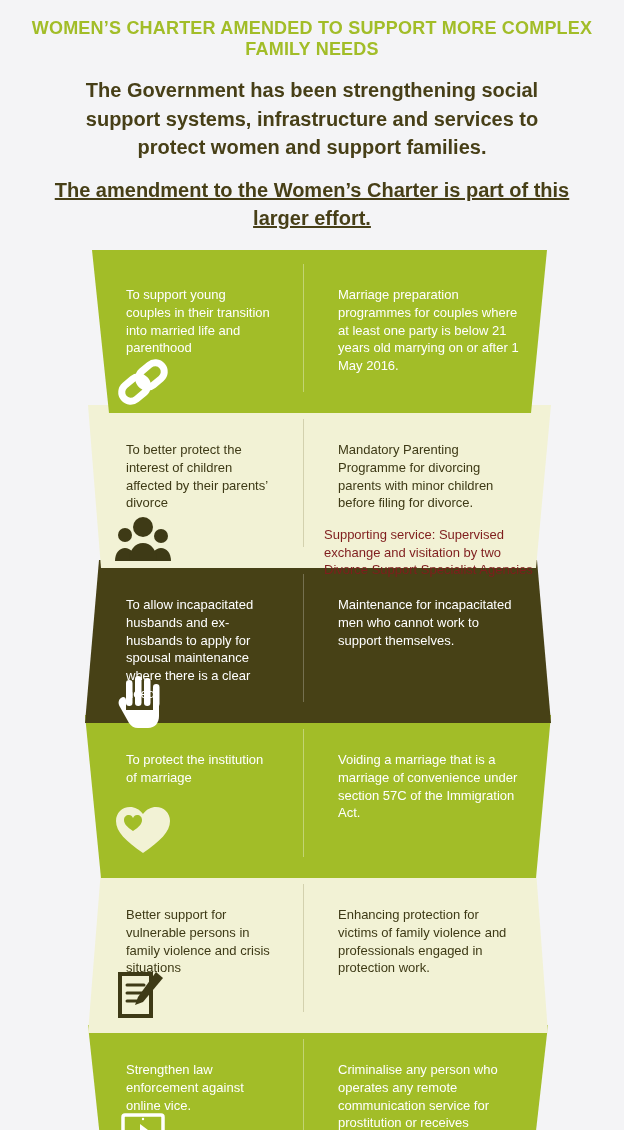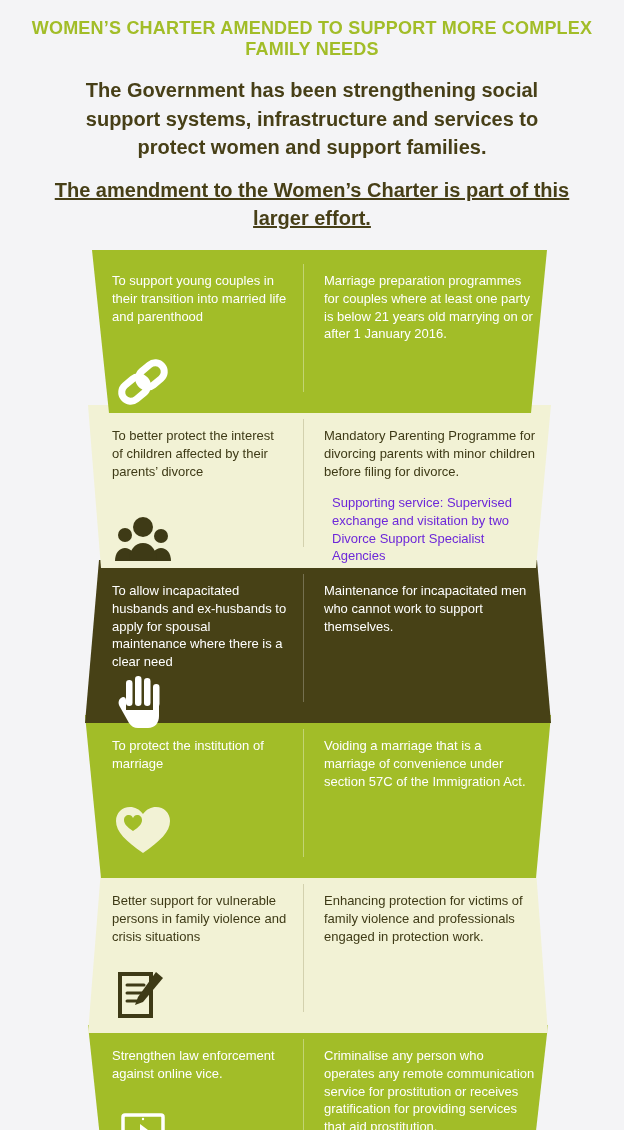--- a/index.html
+++ b/index.html
@@ -93,31 +93,31 @@
     width: 1px;
     height: 128px;
     background: rgba(255,255,255,0.35);
   }
   .band.cream .divider { background: rgba(120,112,60,0.25); }
   .band.dark  .divider { background: rgba(255,255,255,0.25); }
 
   .band-text {
     font-size: 13px;
     line-height: 1.36;
-    margin: 0;
+    margin: 14px;
   }
   .band.green .band-text,
   .band.dark  .band-text { color: #ffffff; }
   .band.cream .band-text { color: #3e3a16; }
 
   .note {
     font-size: 13px;
     line-height: 1.36;
-    margin: 14px 0 0 8px;
-    color: #6d28d9;
+    margin: 14px 0 0 0;
+    color: #7f1d1d;
   }
 
   
   .icon {
     position: absolute;
     left: 0;
     top: 82px;
     width: 62px;
     height: 56px;
   }
@@ -154,21 +154,21 @@
         <span class="icon">
           <svg width="62" height="56" viewBox="0 0 62 56" xmlns="http://www.w3.org/2000/svg">
             <g transform="rotate(-40 31 28)" fill="none" stroke="#ffffff" stroke-width="7" stroke-linecap="round">
               <rect x="6" y="19" width="28" height="18" rx="9"></rect>
               <rect x="28" y="19" width="28" height="18" rx="9"></rect>
             </g>
           </svg>
         </span>
       </div>
       <div class="col-right">
-        <p class="band-text">Marriage preparation programmes for couples where at least one party is below 21 years old marrying on or after 1 January 2016.</p>
+        <p class="band-text">Marriage preparation programmes for couples where at least one party is below 21 years old marrying on or after 1 May 2016.</p>
       </div>
     </div>
     <div class="band-content" style="pointer-events:none">
       <div class="col-left">
           <span class="divider"></span>
         </div>
     </div>
   </div>
 
   <div class="band cream b2">

